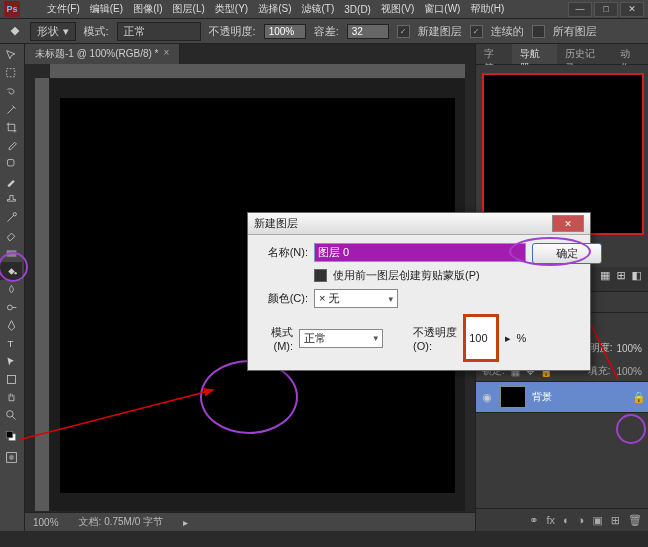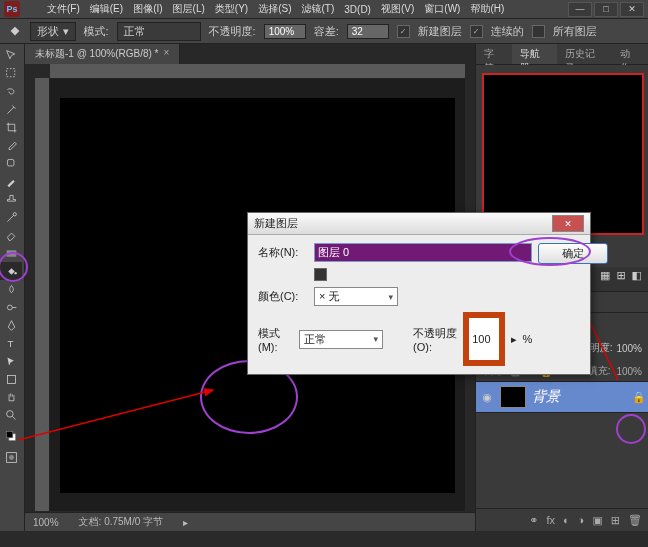--- a/index.html
+++ b/index.html
@@ -35,37 +35,37 @@
 .nav-preview{width:158px;height:158px;border:2px solid #cc2222;background:#000;margin:2px auto}
 .nav-controls{height:18px;display:flex;align-items:center;gap:4px;padding:3px}
 .layers-panel{flex:1;background:#3a3a3a;border-top:1px solid #222;display:flex;flex-direction:column}
 .layers-head{display:flex;height:20px}
 .layer-opts{padding:4px 6px;display:flex;gap:4px;align-items:center;font-size:10px}
 .layer-opts .opt-drop{flex:0 0 auto}
 .layer-locks{padding:3px 6px;display:flex;gap:6px;align-items:center;font-size:10px;color:#aaa;border-bottom:1px solid #222}
 .layer-row{display:flex;align-items:center;height:30px;background:#6688cc;border-bottom:1px solid #222;padding:0 4px;gap:6px}
 .layer-eye{width:14px;text-align:center}
 .layer-thumb{width:24px;height:20px;background:#000;border:1px solid #888}
-.layer-name{flex:1;font-size:14px;color:#fff;font-style:italic}
+.layer-name{flex:1;font-size:10px;color:#fff;}
 .layer-lock{width:12px}
 .lock-highlight{position:absolute;right:2px;top:370px;width:26px;height:26px;border:2px solid #a040d0;border-radius:50%;pointer-events:none;z-index:5}
 .layer-footer{margin-top:auto;height:22px;border-top:1px solid #222;display:flex;align-items:center;justify-content:flex-end;gap:8px;padding:0 6px}
 .layer-footer span{font-size:11px;color:#aaa}
 .dialog{position:absolute;left:247px;top:212px;width:342px;background:#ededed;border:1px solid #666;box-shadow:2px 2px 8px rgba(0,0,0,0.5);z-index:50;font-size:11px;color:#222}
 .dialog-title{background:linear-gradient(#fafafa,#dcdcdc);height:21px;display:flex;align-items:center;padding:0 6px;border-bottom:1px solid #aaa;font-size:11px}
 .dialog-close{margin-left:auto;width:30px;height:15px;background:#c75050;border:1px solid #888;color:#fff;display:flex;align-items:center;justify-content:center;font-size:9px}
 .dialog-body{padding:8px 10px;display:grid;grid-template-columns:1fr 70px;gap:6px}
 .dialog-fields{display:flex;flex-direction:column;gap:6px}
 .field-row{display:flex;align-items:center;gap:6px}
-.field-label{width:50px;text-align:left}
+.field-label{width:50px;text-align:right}
 .text-input{flex:1;border:1px solid #7a9cc6;padding:1px 3px;background:#fff;font-size:11px}
-.text-input.sel{background:#701a75;color:#fff}
+.text-input.sel{background:#a21caf;color:#fff}
 .combo{border:1px solid #888;padding:1px 4px;background:#fff;display:flex;align-items:center;gap:4px;min-width:74px}
 .combo::after{content:"▾";margin-left:auto;font-size:9px;color:#555}
-.spin{width:34px;border:6px solid #c2410c;padding:15px 3px;background:#fff;font-size:11px}
+.spin{width:34px;border:3px solid #c2410c;padding:15px 3px;background:#fff;font-size:11px}
 .dlg-btn{border:1px solid #888;background:linear-gradient(#fdfdfd,#e0e0e0);border-radius:3px;height:19px;display:flex;align-items:center;justify-content:center;font-size:11px;color:#222}
 .dlg-btn.primary{border:1px solid #3a72b5}
 .ok-highlight{position:absolute;left:509px;top:237px;width:78px;height:25px;border:2px solid #a040d0;border-radius:50%;pointer-events:none;z-index:60}
 .anno-ellipse{position:absolute;left:200px;top:360px;width:94px;height:70px;border:2px solid #a040d0;border-radius:50%;pointer-events:none;z-index:40}
 svg.arrow{position:absolute;pointer-events:none;z-index:45}
 </style>
 </head>
 <body>
 
 <div class="menubar">
@@ -315,20 +315,21 @@
     <div class="dialog-close">✕</div>
   </div>
   <div class="dialog-body">
     <div class="dialog-fields">
       <div class="field-row">
         <span class="field-label">名称(N):</span>
         <div class="text-input sel">图层 0</div>
       </div>
       <div class="field-row" style="padding-left:56px">
         <span class="checkbox"></span>
+        <span>使用前一图层创建剪贴蒙版(P)</span>
       </div>
       <div class="field-row">
         <span class="field-label">颜色(C):</span>
         <div class="combo">× 无</div>
       </div>
       <div class="field-row">
         <span class="field-label">模式(M):</span>
         <div class="combo">正常</div>
         <span style="margin-left:24px">不透明度(O):</span>
         <div class="spin">100</div>

